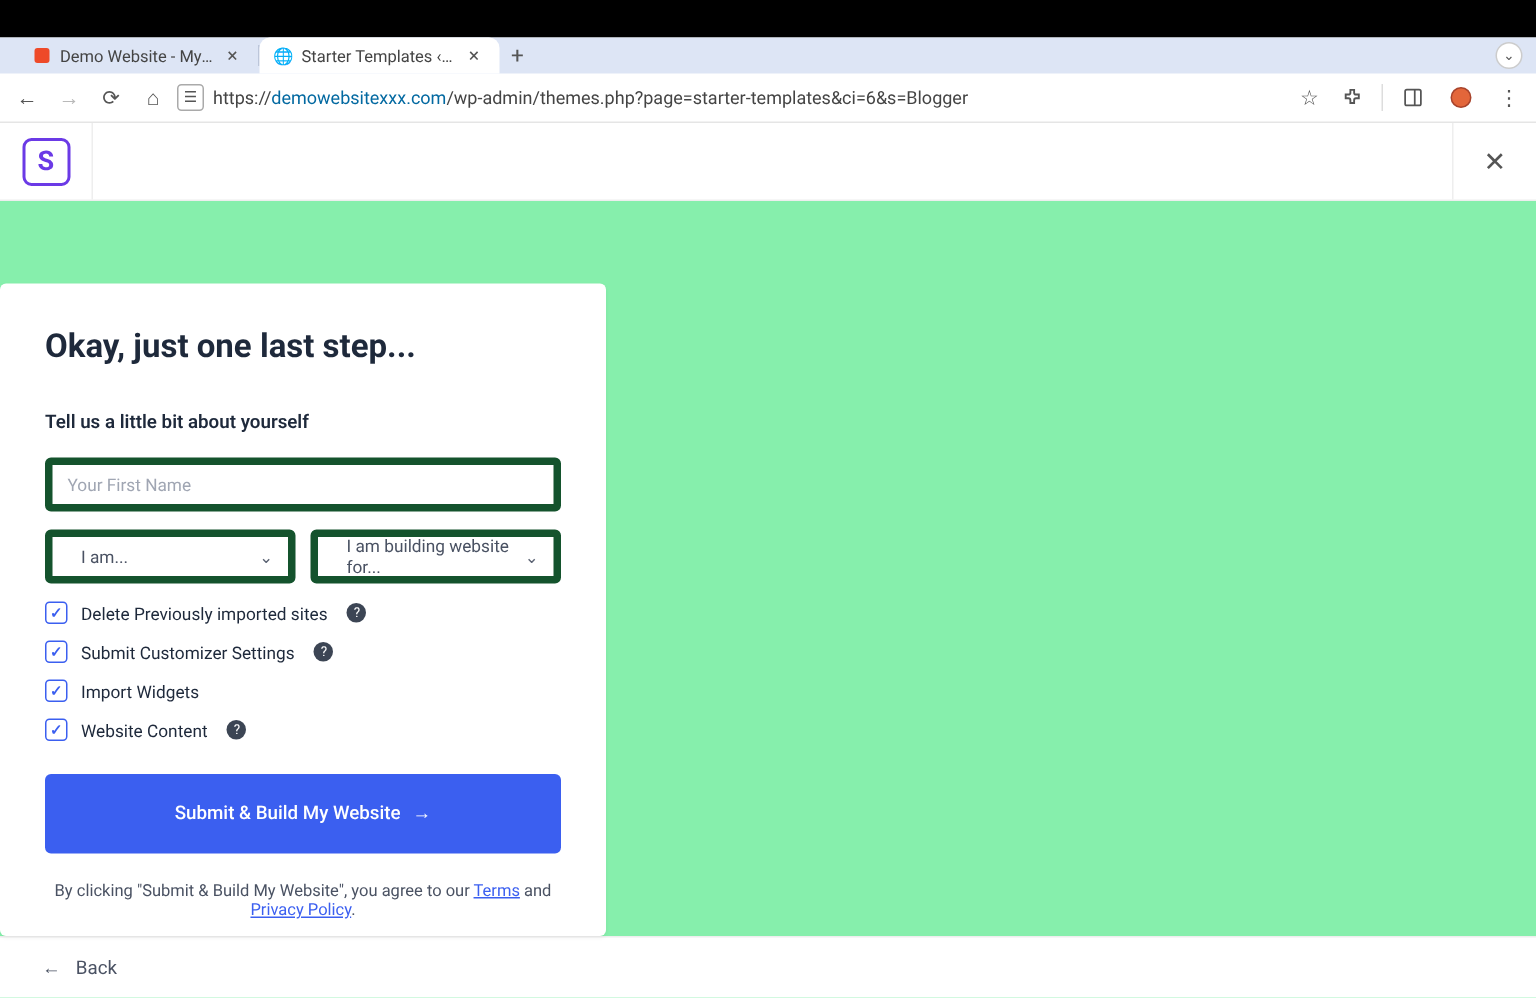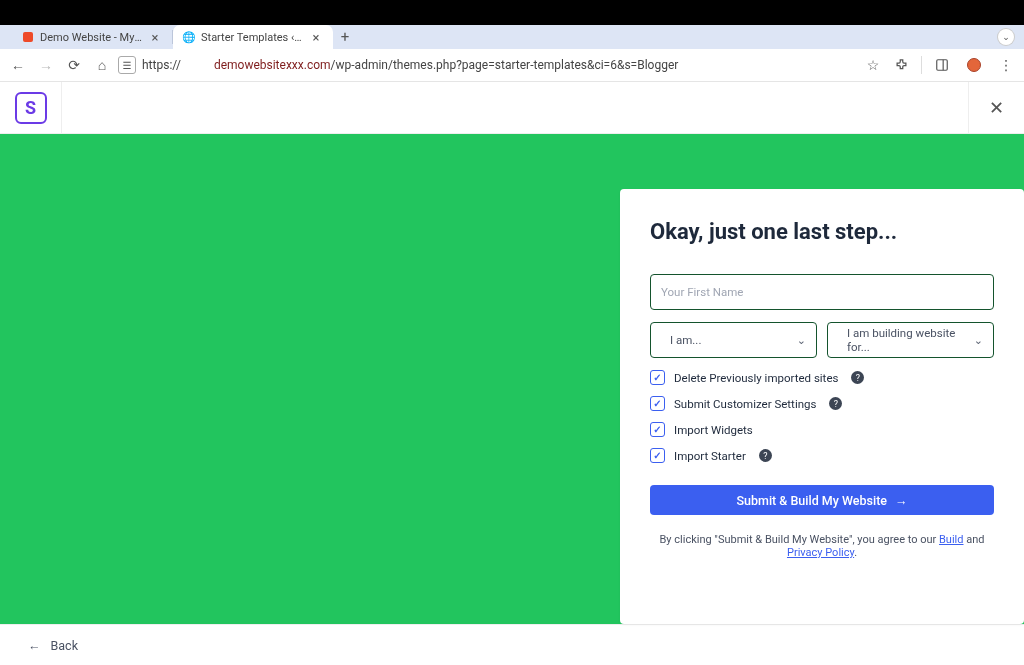--- a/index.html
+++ b/index.html
@@ -22,51 +22,51 @@
     .new-tab { width: 24px; display: flex; align-items: center; justify-content: center; color: #555; font-size: 15px; }
     .tabstrip-dropdown { position: absolute; right: 10px; top: 4px; width: 16px; height: 16px; border-radius: 50%; background: #fff; display: flex; align-items: center; justify-content: center; font-size: 9px; color: #555; box-shadow: 0 0 0 1px #ccc; }
 
     
     .toolbar { height: 33px; background: #fff; border-bottom: 1px solid #e5e5e5; display: flex; align-items: center; padding: 0 6px; gap: 4px; }
     .tool-btn { width: 24px; height: 24px; display: flex; align-items: center; justify-content: center; color: #555; font-size: 14px; }
     .tool-btn.disabled { color: #b9b9b9; }
     .url-box { flex: 1; display: flex; align-items: center; gap: 6px; height: 26px; font-size: 12px; color: #444; }
     .url-chip { width: 18px; height: 18px; border: 1px solid #aaa; border-radius: 3px; display: flex; align-items: center; justify-content: center; font-size: 10px; color: #555; }
     .url-text { flex: 1; white-space: nowrap; overflow: hidden; }
-    .url-text .host { color: #7f1d1d; margin-left: 33px; }
+    .url-text .host { color: #0369a1; }
     .right-icons { display: flex; align-items: center; gap: 8px; }
     .right-icons .sep { width: 1px; height: 18px; background: #ddd; }
     .browser-dot { width: 14px; height: 14px; border-radius: 50%; background: #e3663a; border: 1px solid #a8432b; }
 
     
     .app-header { height: 52px; border-bottom: 1px solid #eee; display: flex; align-items: stretch; }
     .logo-box { width: 62px; border-right: 1px solid #eee; display: flex; align-items: center; justify-content: center; }
     .logo { width: 32px; height: 32px; border: 2px solid #6b3ae6; border-radius: 6px; display: flex; align-items: center; justify-content: center; color: #6b3ae6; font-weight: 700; font-size: 18px; }
     .header-spacer { flex: 1; }
     .close-box { width: 56px; border-left: 1px solid #eee; display: flex; align-items: center; justify-content: center; color: #555; font-size: 18px; }
 
     
-    .canvas { height: 490px; background: #22c55e; position: relative; display: flex; justify-content: flex-end; padding-top: 55px; }
+    .canvas { height: 490px; background: #86efac; position: relative; display: flex; justify-content: flex-start; padding-top: 55px; }
 
     .card { width: 404px; background: #fff; border-radius: 4px; padding: 30px 30px 16px 30px; box-shadow: 0 1px 3px rgba(0,0,0,0.05); }
     .card h1 { font-size: 22px; font-weight: 700; color: #1e293b; margin-bottom: 30px; }
     .subtitle { font-size: 12.5px; font-weight: 600; color: #1e293b; margin-bottom: 16px; }
 
     .row2 { display: flex; gap: 10px; margin-bottom: 12px; }
-    .field { flex: 1; height: 36px; border: 1px solid #14532d; border-radius: 4px; display: flex; align-items: center; padding: 0 10px; font-size: 11.5px; color: #a0a6b3; background: #fff; }
+    .field { flex: 1; height: 36px; border: 5px solid #14532d; border-radius: 4px; display: flex; align-items: center; padding: 0 10px; font-size: 11.5px; color: #a0a6b3; background: #fff; }
     .select { justify-content: space-between; color: #4a5263; padding-left: 19px; }
     .chev { color: #5b6373; font-size: 11px; }
 
     .adv-toggle { display: flex; align-items: center; gap: 6px; font-size: 12.5px; font-weight: 600; color: #1e293b; margin: 14px 0 10px 0; }
 
     .opt { display: flex; align-items: center; gap: 9px; font-size: 11.5px; color: #1e293b; margin: 11px 0; }
     .checkbox { width: 15px; height: 15px; border: 1.5px solid #3b5ff0; border-radius: 3px; display: flex; align-items: center; justify-content: center; color: #3b5ff0; font-size: 10px; font-weight: 700; }
     .help { width: 13px; height: 13px; border-radius: 50%; background: #3c4554; color: #fff; font-size: 9px; display: flex; align-items: center; justify-content: center; margin-left: 4px; }
 
-    .submit-btn { margin-top: 22px; width: 100%; height: 30px; background: #3b5ff0; color: #fff; border-radius: 4px; display: flex; align-items: center; justify-content: center; gap: 8px; font-size: 12.5px; font-weight: 500; }
+    .submit-btn { margin-top: 22px; width: 100%; height: 53px; background: #3b5ff0; color: #fff; border-radius: 4px; display: flex; align-items: center; justify-content: center; gap: 8px; font-size: 12.5px; font-weight: 500; }
     .legal { margin-top: 18px; font-size: 11px; color: #4a5263; text-align: center; }
     .legal a { color: #3b5ff0; text-decoration: underline; }
 
     
     .footer { height: 41px; display: flex; align-items: center; padding-left: 28px; gap: 10px; font-size: 12.5px; color: #4a5263; background: #fff; border-top: 1px solid #eee; }
   </style>
 </head>
 <body>
 
 <div class="os-bar"></div>
@@ -127,20 +127,21 @@
   </div>
   <div class="header-spacer"></div>
   <div class="close-box">
     <span>✕</span>
   </div>
 </div>
 
 <div class="canvas">
   <div class="card">
     <h1>Okay, just one last step...</h1>
+    <div class="subtitle">Tell us a little bit about yourself</div>
 
     <div class="row2">
       <div class="field">Your First Name</div>
     </div>
     <div class="row2">
       <div class="field select">
         <span>I am...</span>
         <span class="chev">⌄</span>
       </div>
       <div class="field select">
@@ -159,31 +160,31 @@
       <span class="checkbox">✓</span>
       <span>Submit Customizer Settings</span>
       <span class="help">?</span>
     </div>
     <div class="opt">
       <span class="checkbox">✓</span>
       <span>Import Widgets</span>
     </div>
     <div class="opt">
       <span class="checkbox">✓</span>
-      <span>Import Starter</span>
+      <span>Website Content</span>
       <span class="help">?</span>
     </div>
 
     <div class="submit-btn">
       <span>Submit &amp; Build My Website</span>
       <span>→</span>
     </div>
 
     <div class="legal">
-      <span>By clicking "Submit &amp; Build My Website", you agree to our </span><a href="#">Build</a><span> and </span><a href="#">Privacy Policy</a><span>.</span>
+      <span>By clicking "Submit &amp; Build My Website", you agree to our </span><a href="#">Terms</a><span> and </span><a href="#">Privacy Policy</a><span>.</span>
     </div>
   </div>
 </div>
 
 <div class="footer">
   <span>←</span>
   <span>Back</span>
 </div>
 
 </body></html>

